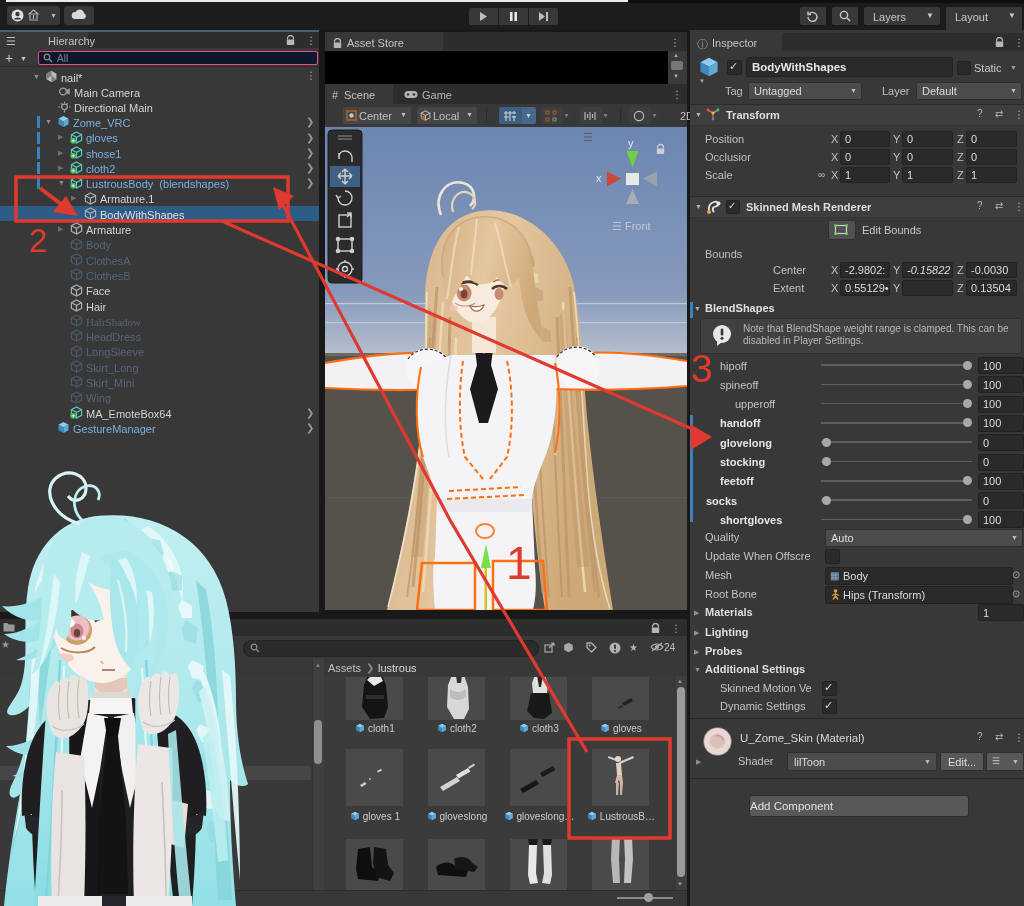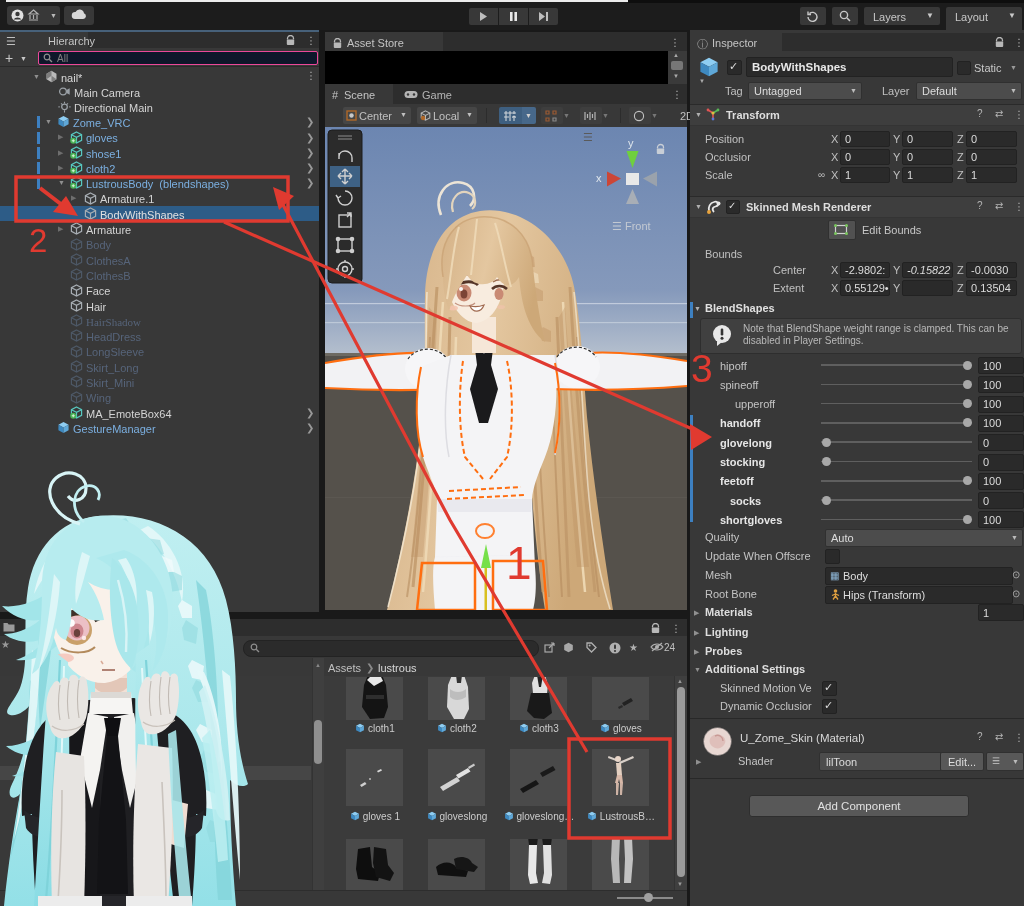--- a/index.html
+++ b/index.html
@@ -694,21 +694,21 @@
     <div class="abs" style="left:131.5px;top:427.00000000000006px;width:9px;height:9px;border-radius:50%;background:#a8a8a8;"></div>
     <div class="abs" style="left:288px;top:423.50000000000006px;width:44px;height:15px;background:#2a2a2a;border:1px solid #222;border-radius:2px;">
           <span style="position:absolute;left:4px;top:1.5px;color:#dcdcdc;font-size:11px;">0</span>
         </div>
     <div class="abs" style="left:30px;top:445.30000000000007px;font-size:11px;font-weight:bold;color:#e6e6e6;">feetoff</div>
     <div class="abs" style="left:131px;top:450.05000000000007px;width:151px;height:1.5px;background:#5f5f5f;"></div>
     <div class="abs" style="left:272.5px;top:446.30000000000007px;width:9px;height:9px;border-radius:50%;background:#a8a8a8;"></div>
     <div class="abs" style="left:288px;top:442.80000000000007px;width:44px;height:15px;background:#2a2a2a;border:1px solid #222;border-radius:2px;">
           <span style="position:absolute;left:4px;top:1.5px;color:#dcdcdc;font-size:11px;">100</span>
         </div>
-    <div class="abs" style="left:40px;top:464.6000000000001px;font-size:11px;font-weight:bold;color:#e6e6e6;">socks</div>
+    <div class="abs" style="left:16px;top:464.6000000000001px;font-size:11px;font-weight:bold;color:#e6e6e6;">socks</div>
     <div class="abs" style="left:131px;top:469.3500000000001px;width:151px;height:1.5px;background:#5f5f5f;"></div>
     <div class="abs" style="left:131.5px;top:465.6000000000001px;width:9px;height:9px;border-radius:50%;background:#a8a8a8;"></div>
     <div class="abs" style="left:288px;top:462.1000000000001px;width:44px;height:15px;background:#2a2a2a;border:1px solid #222;border-radius:2px;">
           <span style="position:absolute;left:4px;top:1.5px;color:#dcdcdc;font-size:11px;">0</span>
         </div>
     <div class="abs" style="left:30px;top:483.9000000000001px;font-size:11px;font-weight:bold;color:#e6e6e6;">shortgloves</div>
     <div class="abs" style="left:131px;top:488.6500000000001px;width:151px;height:1.5px;background:#5f5f5f;"></div>
     <div class="abs" style="left:272.5px;top:484.9000000000001px;width:9px;height:9px;border-radius:50%;background:#a8a8a8;"></div>
     <div class="abs" style="left:288px;top:481.4000000000001px;width:44px;height:15px;background:#2a2a2a;border:1px solid #222;border-radius:2px;">
           <span style="position:absolute;left:4px;top:1.5px;color:#dcdcdc;font-size:11px;">100</span>
@@ -743,51 +743,51 @@
     <div class="abs" style="left:4px;top:599px;color:#909090;font-size:7px;">▶</div>
     <div class="abs" style="left:15px;top:596px;color:#dedede;font-size:11px;font-weight:bold;">Lighting</div>
     <div class="abs" style="left:4px;top:618px;color:#909090;font-size:7px;">▶</div>
     <div class="abs" style="left:15px;top:615px;color:#dedede;font-size:11px;font-weight:bold;">Probes</div>
     <div class="abs" style="left:4px;top:636px;color:#909090;font-size:7px;">▼</div>
     <div class="abs" style="left:15px;top:633px;color:#dedede;font-size:11px;font-weight:bold;">Additional Settings</div>
     <div class="abs" style="left:30px;top:652px;color:#c4c4c4;font-size:11px;">Skinned Motion Ve</div>
     <div class="abs" style="left:132px;top:651px;width:13px;height:13px;background:#2a2a2a;border:1px solid #222;border-radius:2px;">
           <span style="position:absolute;left:1px;top:-1px;color:#ddd;font-size:11px;">✓</span>
         </div>
-    <div class="abs" style="left:30px;top:670px;color:#c4c4c4;font-size:11px;">Dynamic Occlusior</div>
+    <div class="abs" style="left:30px;top:670px;color:#c4c4c4;font-size:11px;">Dynamic Settings</div>
     <div class="abs" style="left:132px;top:669px;width:13px;height:13px;background:#2a2a2a;border:1px solid #222;border-radius:2px;">
           <span style="position:absolute;left:1px;top:-1px;color:#ddd;font-size:11px;">✓</span>
         </div>
     <div class="abs" style="left:0;top:688px;width:334px;height:1px;background:#282828;"></div>
     <svg class="abs" style="left:13px;top:697px" width="29" height="29" viewBox="0 0 29 29">
 <circle cx="14.5" cy="14.5" r="14" fill="#e8d7d2"></circle>
 <circle cx="14.5" cy="14.5" r="14" fill="none" stroke="#555" stroke-width="0.5"></circle>
 <path d="M8 10 C12 6 20 7 22 12 C24 17 18 23 12 21 C7 19 5 14 8 10Z" fill="#dcb9b4" opacity="0.8"></path>
 <path d="M12 9 C16 7 20 10 20 14" stroke="#c89a95" stroke-width="1.5" fill="none"></path>
         </svg>
     <div class="abs" style="left:6px;top:728px;color:#909090;font-size:7px;">▶</div>
     <div class="abs" style="left:50px;top:702px;color:#d8d8d8;font-size:11.5px;">U_Zome_Skin (Material)</div>
     <div class="abs" style="left:287px;top:701px;color:#b5b5b5;font-size:10px;"><span style="font-size:10px;">?</span></div>
     <div class="abs" style="left:305px;top:701px;color:#b5b5b5;font-size:10px;">⇄</div>
     <div class="abs" style="left:324px;top:702px;color:#b5b5b5;font-size:10px;">⋮</div>
     <div class="abs" style="left:48px;top:725px;color:#c4c4c4;font-size:11px;">Shader</div>
-    <div class="abs" style="left:97px;top:722px;width:148px;height:17px;background:#4c4c4c;border:1px solid #303030;border-radius:2px;margin-left:32px;">
+    <div class="abs" style="left:97px;top:722px;width:148px;height:17px;background:#4c4c4c;border:1px solid #303030;border-radius:2px;">
           <span style="position:absolute;left:6px;top:3px;color:#ddd;font-size:11px;">lilToon</span>
           <span style="position:absolute;right:5px;top:5px;color:#bbb;font-size:7px;">▼</span>
         </div>
     <div class="abs" style="left:250px;top:722px;width:42px;height:17px;background:#585858;border:1px solid #303030;border-radius:2px;">
           <span style="position:absolute;left:7px;top:3px;color:#ddd;font-size:11px;">Edit...</span>
         </div>
     <div class="abs" style="left:296px;top:722px;width:36px;height:17px;background:#585858;border:1px solid #303030;border-radius:2px;">
           <span style="position:absolute;left:5px;top:3px;color:#ccc;font-size:9px;">☰</span>
           <span style="position:absolute;right:4px;top:5px;color:#bbb;font-size:7px;">▼</span>
         </div>
     <div class="abs" style="left:0;top:748px;width:334px;height:1px;background:#282828;"></div>
     <div class="abs" style="left:59px;top:765px;width:218px;height:20px;background:#585858;border:1px solid #2e2e2e;border-radius:3px;">
-          <span style="position:absolute;left:0;top:4px;width:100%;text-align:center;color:#e0e0e0;font-size:11.5px;">Add Component</span>
+          <span style="position:absolute;left:0;top:4px;width:100%;color:#e0e0e0;font-size:11.5px;">Add Component</span>
         </div>
     <div class="abs" style="left:0;top:385px;width:2.5px;height:107px;background:#3d80c1;"></div>
     <div class="abs" style="left:0;top:272px;width:2.5px;height:16px;background:#3d80c1;"></div>
     </div>
   </div>
 
   <div class="abs panel" id="project" style="left:0;top:619px;width:687px;height:287px;">
     <div class="abs tabrow" style="left:0;top:0;width:687px;height:17px;"></div>
     <div class="abs dots" style="left:651px;top:3px;"><svg width="9" height="11" viewBox="0 0 9 11" style="position:relative;top:1px">
           <path d="M1.5,4.5 V3.5 a3,3 0 0 1 6,0 V4.5" fill="none" stroke="#b8b8b8" stroke-width="1.3"></path>

